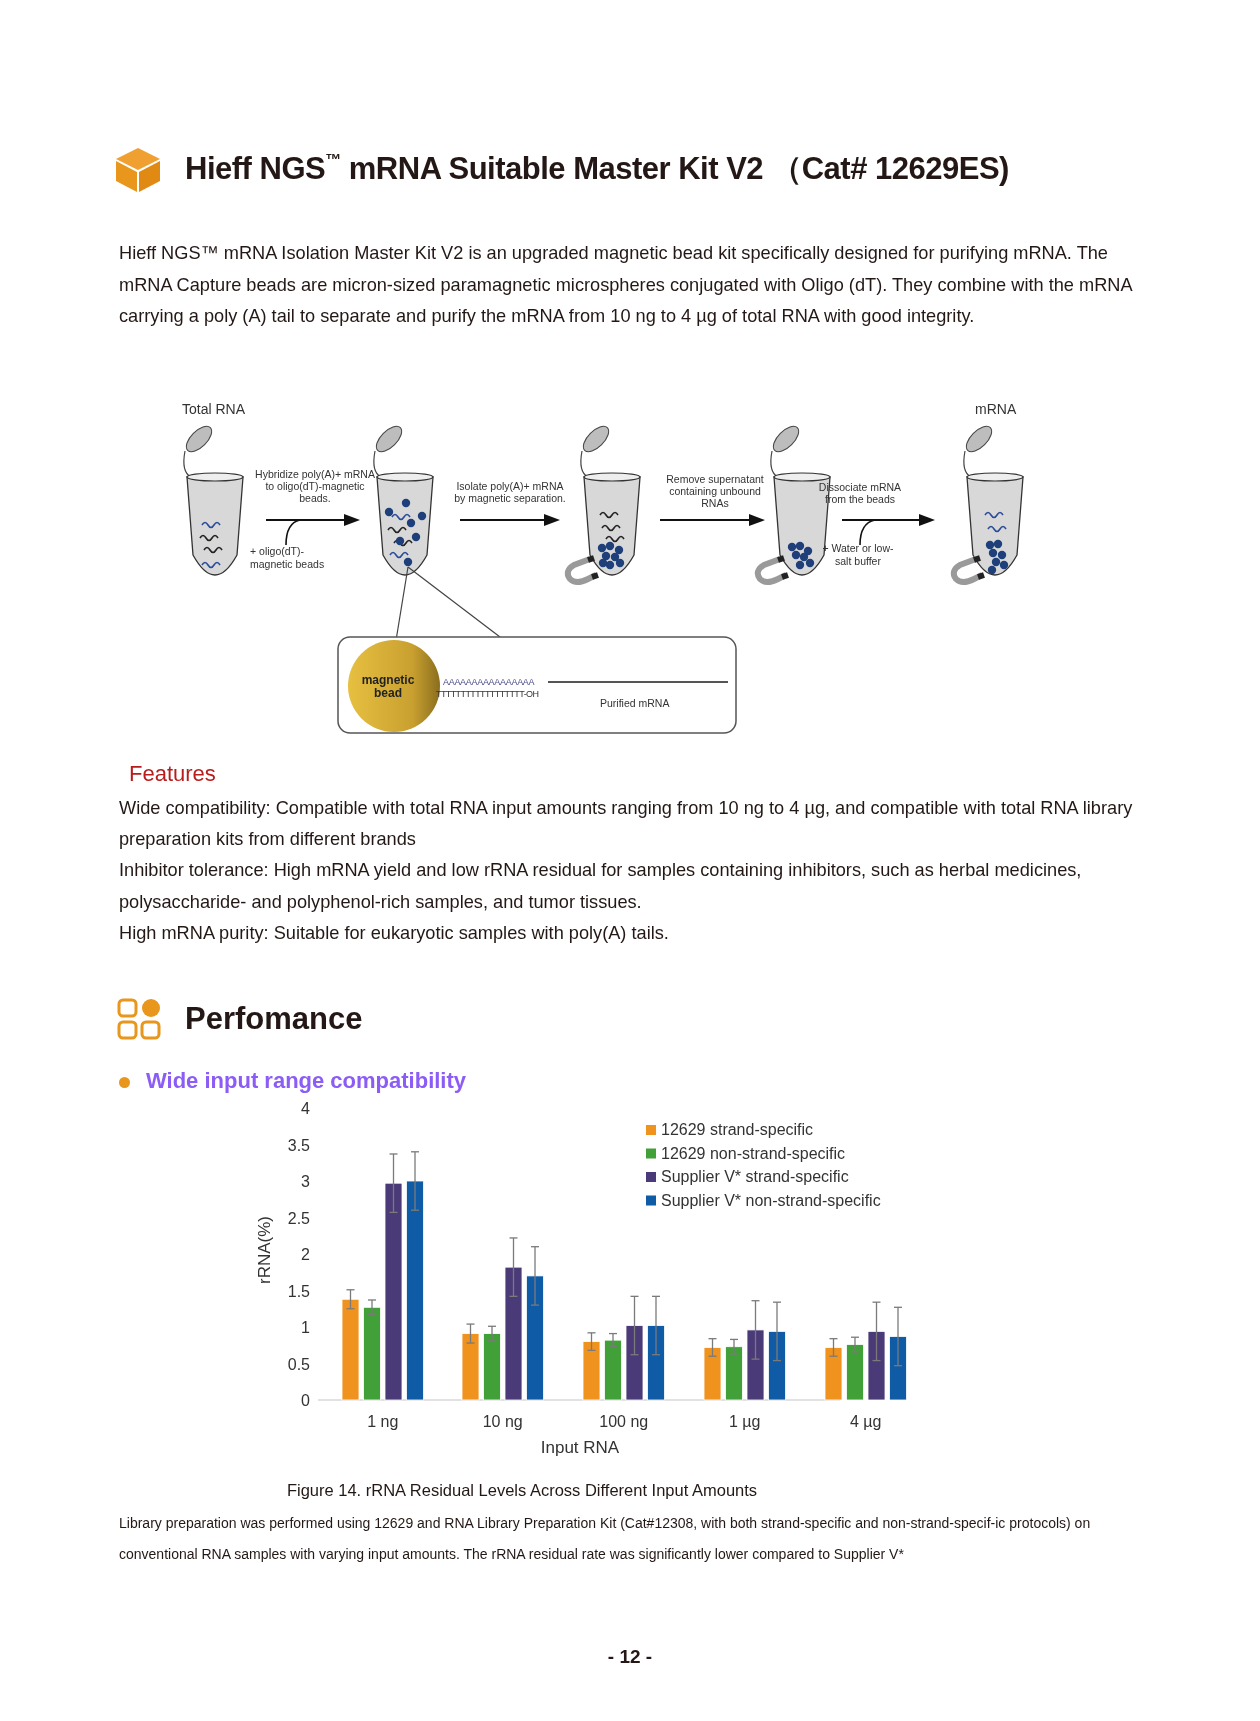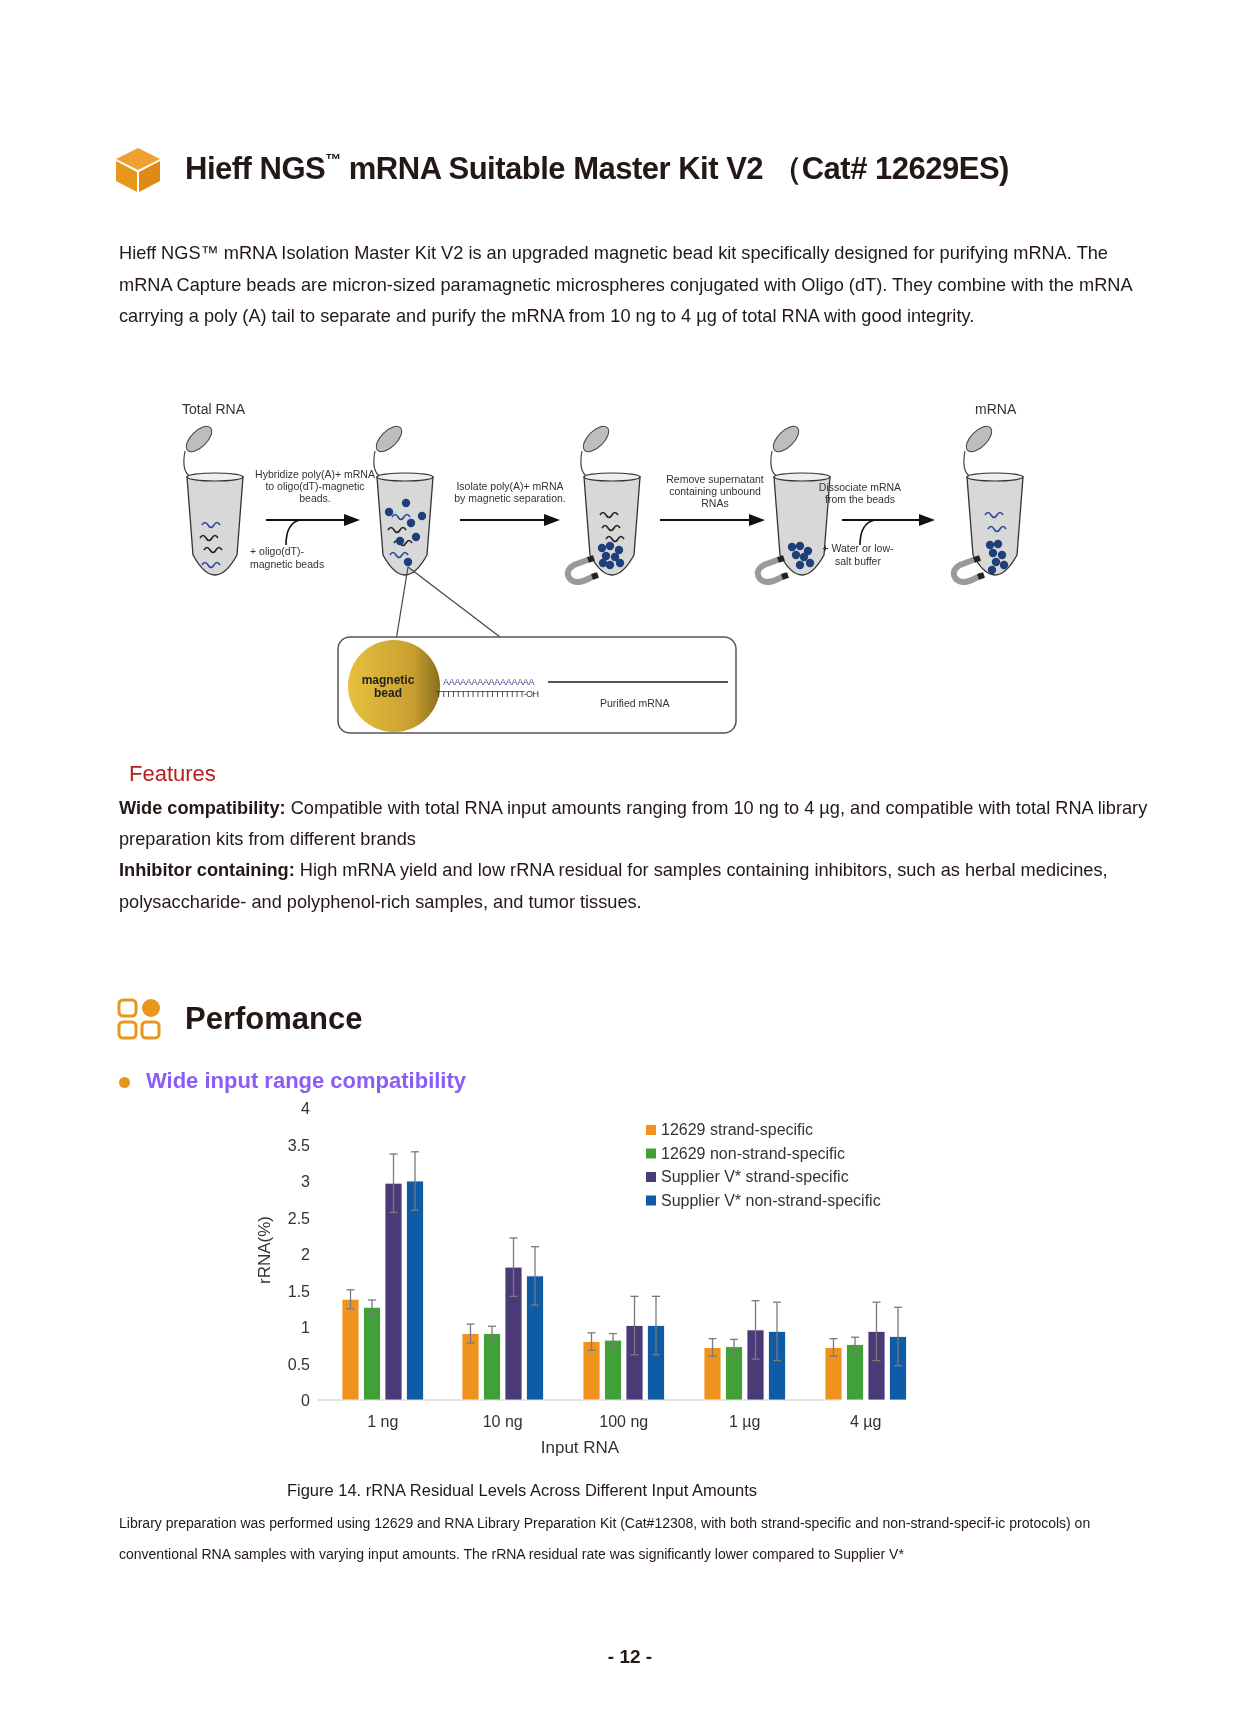--- a/index.html
+++ b/index.html
@@ -7,21 +7,21 @@
          font-family: "Liberation Sans", "DejaVu Sans", sans-serif; color: #231815; }
   .abs { position: absolute; }
   .h1 { left: 185px; top: 148px; font-size: 31px; font-weight: bold; letter-spacing: -0.5px; white-space: nowrap; }
   .tm { font-size: 16px; vertical-align: 14px; }
   .cube { left: 114px; top: 147px; width: 48px; height: 46px; }
   .intro { left: 119px; top: 238px; width: 1040px; font-size: 18.2px; line-height: 31.5px; }
   .diagram { left: 170px; top: 395px; width: 900px; height: 345px; }
   .features-title { left: 129px; top: 761px; font-size: 22px; font-weight: normal; color: #b91c1c; }
   .features { left: 119px; top: 793px; width: 1040px; font-size: 18.2px; line-height: 31.2px; }
   .features p { margin: 0; }
-  .features b { font-weight: bold; }
+  .features b { font-weight: normal; }
   .perf-icon { left: 117px; top: 998px; width: 44px; height: 42px; }
   .h2 { left: 185px; top: 1001px; font-size: 31px; font-weight: bold; }
   .bullet-dot { left: 119px; top: 1077px; width: 11px; height: 11px; border-radius: 50%; background: #e8961c; }
   .subhead { left: 146px; top: 1068px; font-size: 22px; font-weight: bold; color: #8b5cf6; }
   .chart { left: 240px; top: 1100px; width: 700px; height: 380px; }
   .caption { left: 0; width: 1044px; top: 1481px; text-align: center; font-size: 16.5px; }
   .note { left: 119px; top: 1508px; width: 1040px; font-size: 14px; line-height: 31px; }
   .pageno { left: 0; width: 1260px; top: 1646px; text-align: center; font-size: 19px; font-weight: bold; }
   svg text { font-family: "Liberation Sans", "DejaVu Sans", sans-serif; }
 </style>
@@ -160,21 +160,22 @@
     <text x="218" y="302" text-anchor="middle" font-size="12" font-weight="bold" fill="#222">bead</text>
     <text x="273" y="290" font-size="9" fill="#4a4a8a" letter-spacing="-0.3">AAAAAAAAAAAAAAAA</text>
     <line x1="378" y1="287" x2="558" y2="287" stroke="#555" stroke-width="2"></line>
     <text x="266" y="302" font-size="9" fill="#333" letter-spacing="-0.6">TTTTTTTTTTTTTTTTTT-OH</text>
     <text x="430" y="312" font-size="10.5" fill="#333">Purified mRNA</text>
   </svg>
 
 <div class="abs features-title">Features</div>
 <div class="abs features">
   <p><b>Wide compatibility:</b><span> Compatible with total RNA input amounts ranging from 10 ng to 4 µg, and compatible with total RNA library preparation kits from different brands</span></p>
-  <p><b>Inhibitor containing:</b><span> High mRNA yield and low rRNA residual for samples containing inhibitors, such as herbal medicines, polysaccharide- and polyphenol-rich samples, and tumor tissues.</span></p>
+  <p><b>Inhibitor tolerance:</b><span> High mRNA yield and low rRNA residual for samples containing inhibitors, such as herbal medicines, polysaccharide- and polyphenol-rich samples, and tumor tissues.</span></p>
+  <p><b>High mRNA purity:</b><span> Suitable for eukaryotic samples with poly(A) tails.</span></p>
 </div>
 
 <svg class="abs perf-icon" viewBox="0 0 44 42">
   <rect x="2" y="2" width="17" height="16" rx="4" fill="none" stroke="#e8961c" stroke-width="3"></rect>
   <circle cx="34" cy="10" r="9" fill="#e8961c"></circle>
   <rect x="2" y="24" width="17" height="16" rx="4" fill="none" stroke="#e8961c" stroke-width="3"></rect>
   <rect x="25" y="24" width="17" height="16" rx="4" fill="none" stroke="#e8961c" stroke-width="3"></rect>
 </svg>
 <div class="abs h2">Perfomance</div>
 <div class="abs bullet-dot"></div>

